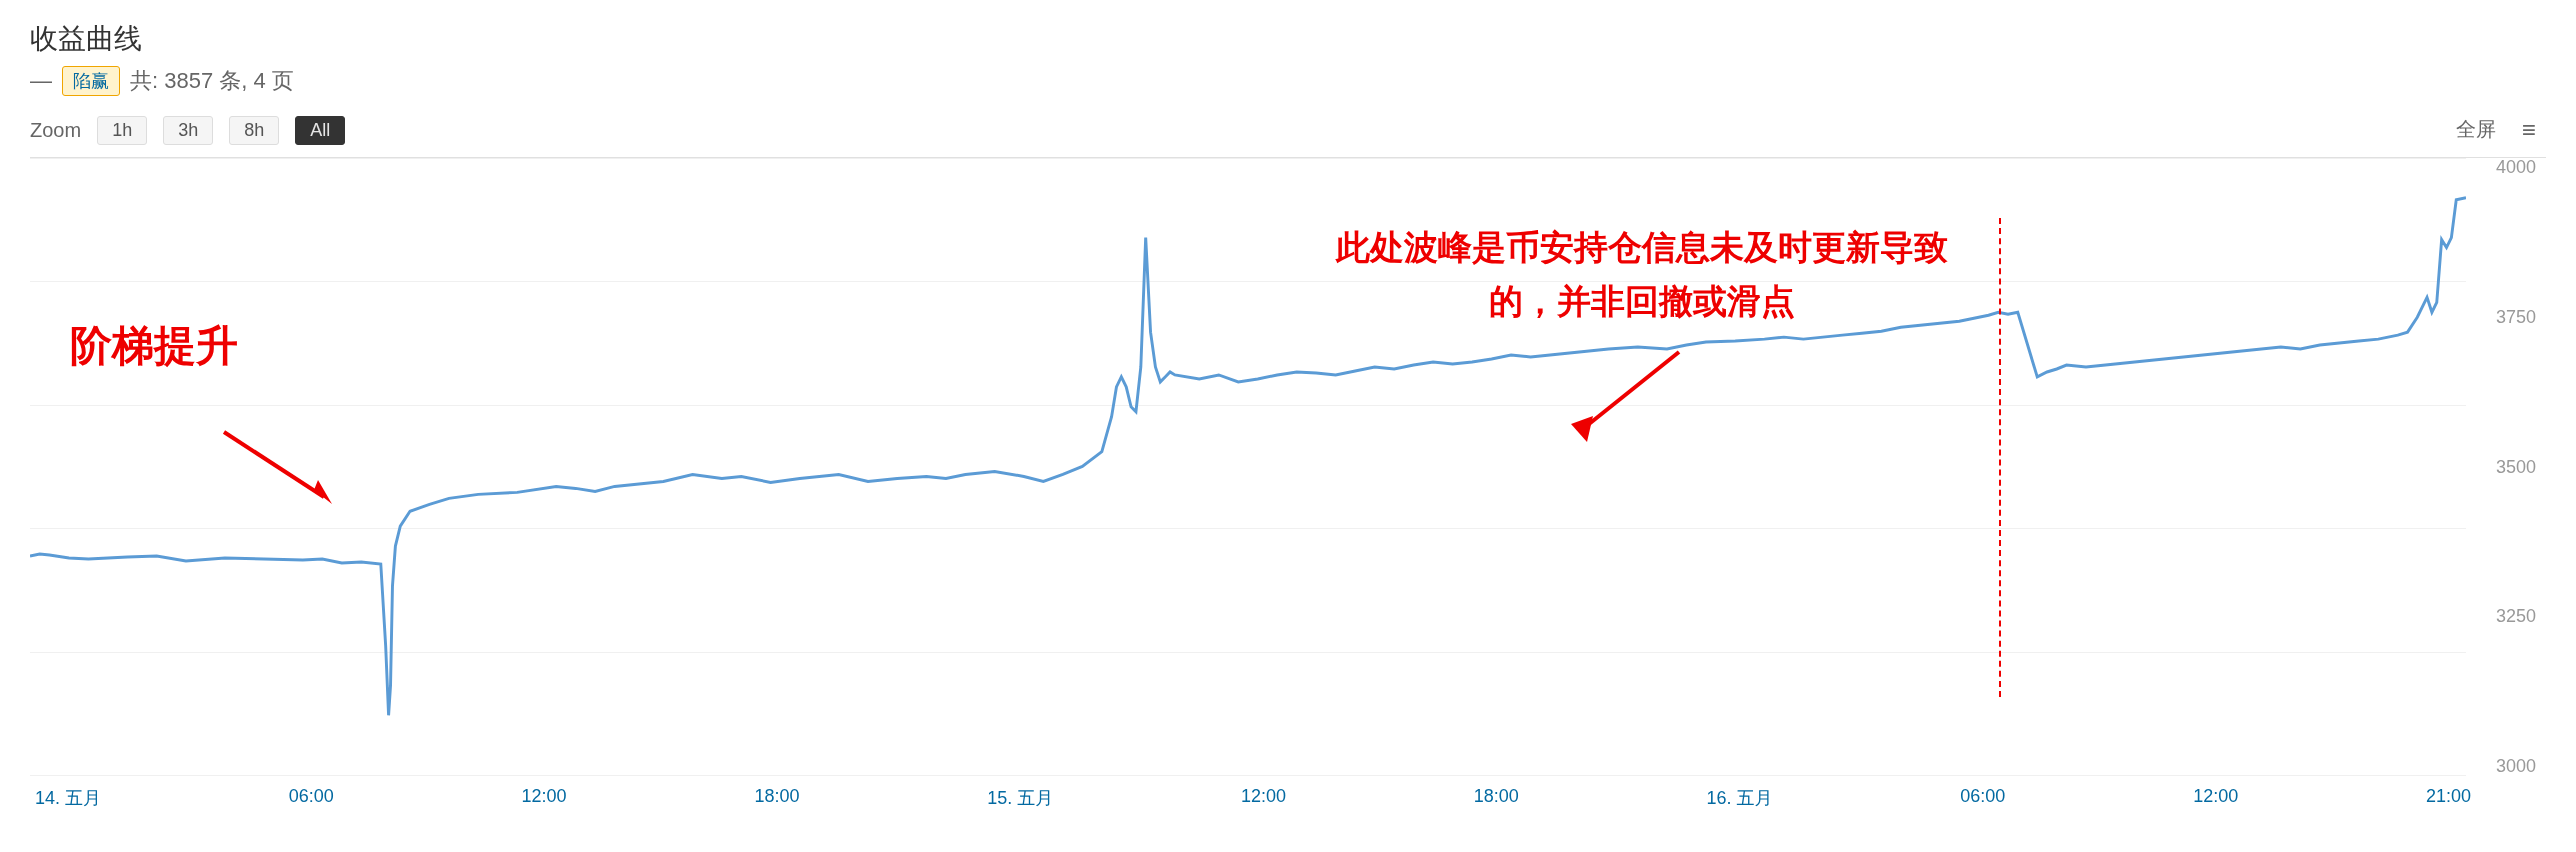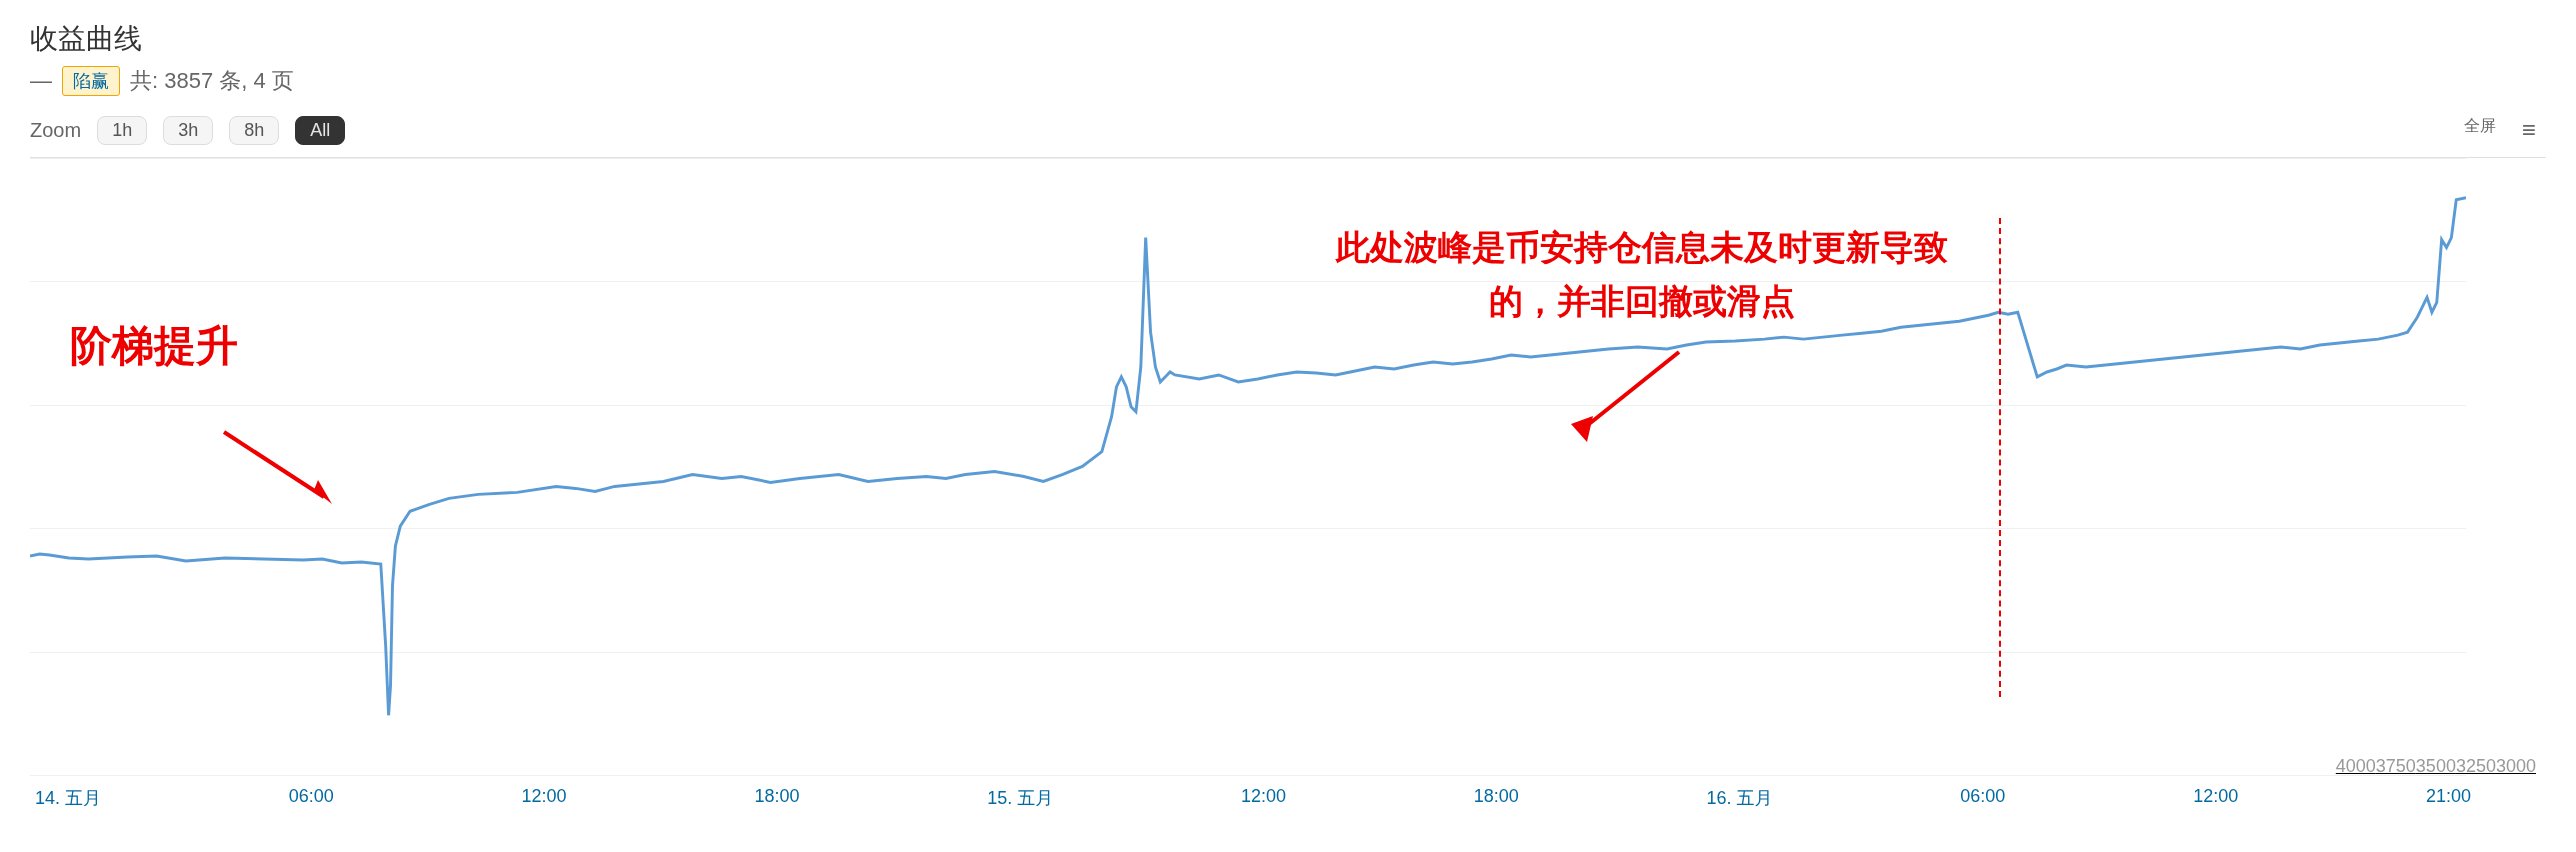--- a/index.html
+++ b/index.html
@@ -50,62 +50,61 @@
     }
     .zoom-label {
       color: #666;
       font-size: 20px;
     }
     .zoom-btn {
       padding: 3px 14px;
       border: 1px solid #ddd;
       background: #f5f5f5;
       cursor: pointer;
-      border-radius: 8px;
+      border-radius: 3px;
       font-size: 18px;
       color: #555;
     }
     .zoom-btn.active {
       background: #333;
       color: #e5e5e5;
       border-color: #333;
       text-align: right;
     }
     .chart-wrapper {
       position: relative;
       width: 100%;
       height: 618px;
       border-top: 1px solid #e0e0e0;
     }
     .fullscreen-btn {
       position: absolute;
       top: -42px;
       right: 50px;
-      font-size: 16px;
+      font-size: 20px;
       color: #666;
       cursor: pointer;
     }
     .menu-btn {
       position: absolute;
       top: -42px;
       right: 10px;
       font-size: 24px;
       color: #666;
       cursor: pointer;
     }
     .y-axis {
       position: absolute;
       right: 10px;
       top: 0;
       height: 100%;
       display: flex;
-      flex-direction: row;
+      flex-direction: column;
       justify-content: space-between;
       align-items: flex-end;
-      text-decoration: underline;
     }
     .y-label {
       font-size: 18px;
       color: #999;
       line-height: 1;
     }
     .grid-lines {
       position: absolute;
       left: 0;
       top: 0;

